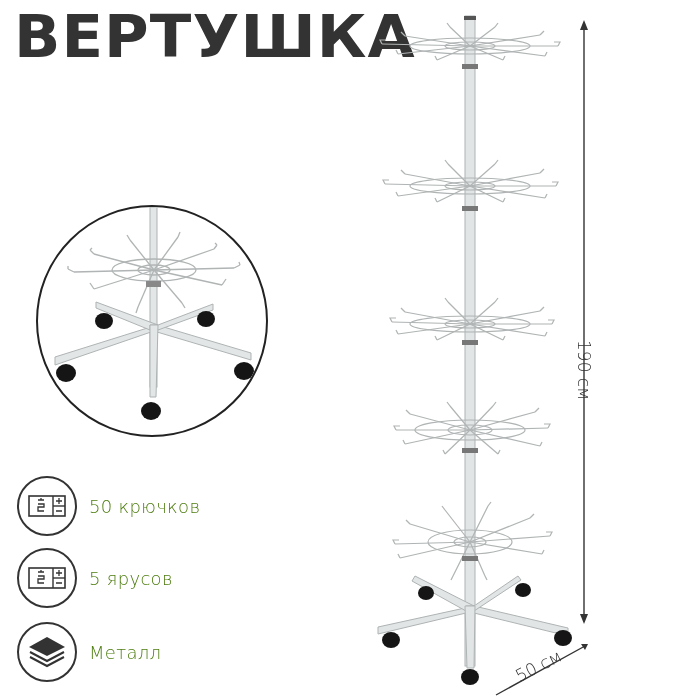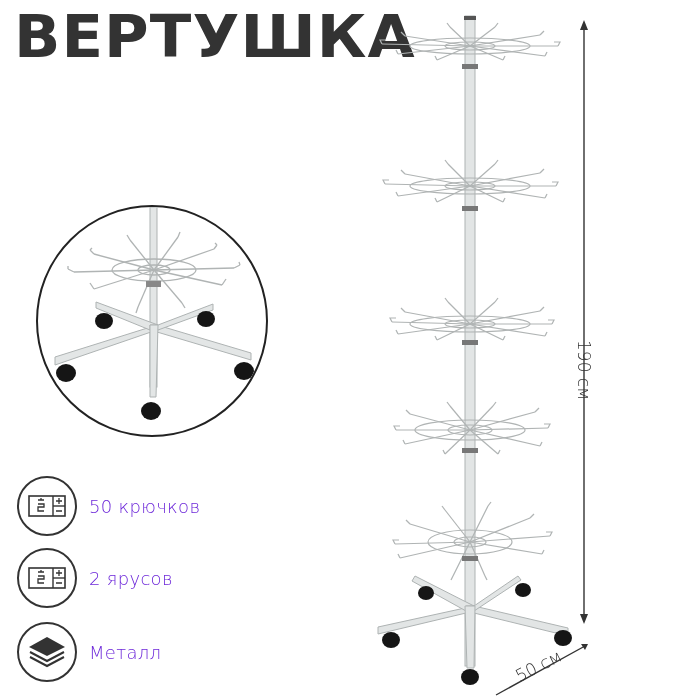--- a/index.html
+++ b/index.html
@@ -9,21 +9,21 @@
     font-family: "DejaVu Sans", sans-serif; font-weight: 900; font-size: 58px;
     color: #333333; letter-spacing: 1px; line-height: 70px;
     transform: scaleX(1.05); transform-origin: left center;
   }
   .feature { position: absolute; left: 17px; display: flex; align-items: center; }
   .feature .icon-circle {
     width: 60px; height: 60px; border: 2px solid #333; border-radius: 50%;
     box-sizing: border-box; display: flex; align-items: center; justify-content: center;
   }
   .feature .label {
-    margin-left: 12px; font-family: "DejaVu Sans", sans-serif; font-size: 18px; color: #6d28d9;
+    margin-left: 12px; font-family: "DejaVu Sans", sans-serif; font-size: 18px; color: #4d7c0f;
     font-weight: 300; letter-spacing: 0.3px;
   }
   .detail-circle {
     position: absolute; left: 36px; top: 205px; width: 232px; height: 232px;
     border: 2px solid #222; border-radius: 50%; box-sizing: border-box; overflow: hidden; background: #fff;
   }
   .dim-v-label {
     position: absolute; left: 594px; top: 340px; transform: rotate(90deg);
     transform-origin: left top; font-family: "DejaVu Sans", sans-serif; font-size: 17px; color: #333;
     white-space: nowrap; font-weight: 300;
@@ -105,21 +105,21 @@
 <div class="feature" style="top:548px;">
   <div class="icon-circle">
     <svg width="38" height="22" viewBox="0 0 38 22" style="position:static;">
       <rect x="1" y="1" width="36" height="20" fill="none" stroke="#333" stroke-width="1.6"></rect>
       <line x1="25" y1="1" x2="25" y2="21" stroke="#333" stroke-width="1.4"></line>
       <line x1="25" y1="11" x2="37" y2="11" stroke="#333" stroke-width="1.4"></line>
       <path d="M10 5 h6 M13 3 v2 M10 9 h6 v3 h-6 v4 h6" fill="none" stroke="#333" stroke-width="1.3"></path>
       <path d="M28 6 h6 M31 3 v6 M28 16 h6" stroke="#333" stroke-width="1.3"></path>
     </svg>
   </div>
-  <div class="label">2 ярусов</div>
+  <div class="label">5 ярусов</div>
 </div>
 
 <div class="feature" style="top:622px;text-align:right;">
   <div class="icon-circle">
     <svg width="40" height="34" viewBox="0 0 40 34" style="position:static;">
       <polygon points="20,2 38,12 20,21 2,12" fill="#333"></polygon>
       <polyline points="3,17 20,26 37,17" fill="none" stroke="#333" stroke-width="2"></polyline>
       <polyline points="3,22 20,31 37,22" fill="none" stroke="#333" stroke-width="2"></polyline>
     </svg>
   </div>

